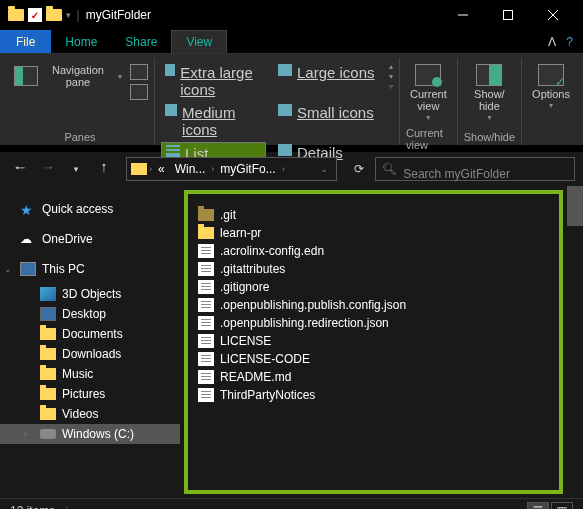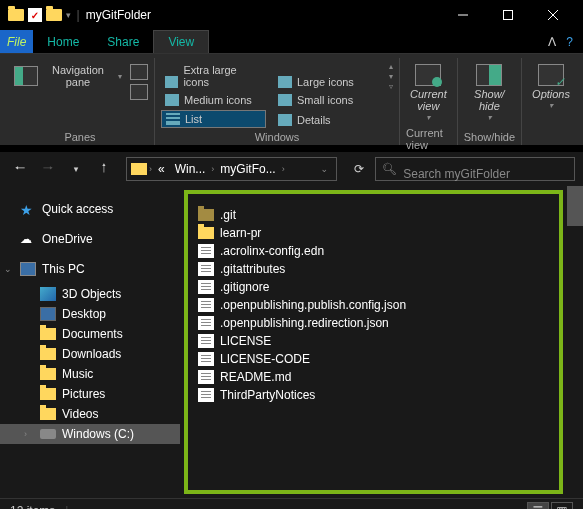--- a/index.html
+++ b/index.html
@@ -8,43 +8,43 @@
 .titlebar { height: 30px; background: #000; display: flex; align-items: center; padding: 0 8px; }
 .titlebar .icons { display: flex; gap: 4px; align-items: center; }
 .titlebar .folder-ico { width: 16px; height: 12px; background: #ffd75e; border-radius: 1px; position: relative; }
 .titlebar .folder-ico::before { content: ""; position: absolute; top: -3px; left: 0; width: 7px; height: 3px; background: #ffd75e; border-radius: 1px 1px 0 0; }
 .titlebar .check-ico { width: 14px; height: 14px; background: #fff; display: flex; align-items: center; justify-content: center; color: #d00; font-size: 10px; font-weight: bold; }
 .titlebar .sep { color: #555; margin: 0 6px; }
 .titlebar .win-controls { margin-left: auto; display: flex; }
 .titlebar .win-controls div { width: 45px; height: 30px; display: flex; align-items: center; justify-content: center; color: #fff; }
 
 .tabs { height: 24px; background: #000; display: flex; align-items: stretch; border-bottom: 1px solid #333; }
-.tabs .file-tab { background: #1a66c9; color: #bef264; padding: 4px 7px; display: flex; align-items: center; font-style: italic; }
+.tabs .file-tab { background: #1a66c9; color: #fef9c3; padding: 4px 16px; display: flex; align-items: center; }
 .tabs .tab { padding: 4px 14px; display: flex; align-items: center; color: #14b8a6; }
 .tabs .tab.active { background: #2b2b2b; border: 1px solid #444; border-bottom: none; }
 .tabs .right-controls { margin-left: auto; display: flex; align-items: center; gap: 10px; padding-right: 10px; color: #ccc; }
 
 .ribbon { background: #2b2b2b; height: 92px; display: flex; padding: 4px 6px 0 6px; border-bottom: 1px solid #000; }
 .ribbon-group { display: flex; flex-direction: column; align-items: center; padding: 0 6px; border-right: 1px solid #444; }
 .ribbon-group:last-child { border-right: none; }
 .ribbon-group .group-label { font-size: 11px; color: #aaa; margin-top: auto; padding: 2px 0; }
 .ribbon-group .group-content { display: flex; gap: 6px; flex: 1; align-items: flex-start; padding-top: 4px; }
 .pane-btn { display: flex; align-items: center; gap: 14px; color: #ccc; font-size: 11px; padding: 2px; }
 .pane-rect { width: 24px; height: 20px; border: 1px solid #888; background: #333; position: relative; }
 .pane-rect.nav::before { content: ""; position: absolute; left: 0; top: 0; bottom: 0; width: 8px; background: #4a8; }
 .pane-rect.small { width: 18px; height: 16px; }
 
 .layout-grid { display: grid; grid-template-columns: 1fr 1fr; gap: 2px 8px; width: 218px; }
-.layout-item { display: flex; align-items: flex-end; gap: 5px; padding: 2px 4px; color: #ccc; font-size: 11px; }
-.layout-item.selected { background: #0c4a6e; border: 1px solid #777; }
+.layout-item { display: flex; align-items: flex-start; gap: 5px; padding: 2px 4px; color: #ccc; font-size: 15px; text-decoration: underline; }
+.layout-item.selected { background: #4d7c0f; border: 1px solid #777; }
 .layout-ico { width: 14px; height: 12px; background: #6ab; display:inline-block; }
 .layout-ico.list { background: linear-gradient(#6ab 2px, transparent 2px, transparent 4px, #6ab 4px, #6ab 6px, transparent 6px, transparent 8px, #6ab 8px); }
 .layout-updown { display:flex; flex-direction:column; gap:1px; margin-left:4px; color:#888; font-size:8px; }
 
-.big-btn { display: flex; flex-direction: column; align-items: center; gap: 2px; padding: 2px 4px; color: #ccc; font-size: 11px; text-align:center; line-height:1.1;font-style:italic; }
+.big-btn { display: flex; flex-direction: column; align-items: center; gap: 2px; padding: 2px 4px; color: #ccc; font-size: 11px; text-align:center; line-height:1.1; }
 .big-ico { width: 26px; height: 22px; border: 1px solid #888; background: #333; position:relative; }
 .big-ico.current::after { content:""; position:absolute; right:-2px; bottom:-2px; width:10px; height:10px; background:#4a8; border-radius:50%;}
 .big-ico.showhide { background: linear-gradient(90deg, #333 50%, #4a8 50%); }
 .big-ico.options::after { content:"✓"; position:absolute; right:-2px; bottom:-4px; color:#4a8; font-size:12px;}
 
 .navbar { height: 34px; background: #191919; display: flex; align-items: center; padding: 0 8px; gap: 4px; margin-top:6px; }
 .nav-arrow { width: 24px; height: 24px; display: flex; align-items: center; justify-content: center; color: #ccc; }
 .nav-arrow.disabled { color: #555; }
 .address { flex: 1; height: 24px; background: #191919; border: 1px solid #555; display: flex; align-items: center; padding: 0 4px; gap: 2px; margin: 0 6px; overflow:hidden; }
 .address .crumb { padding: 0 4px; color: #fff; white-space:nowrap; }

